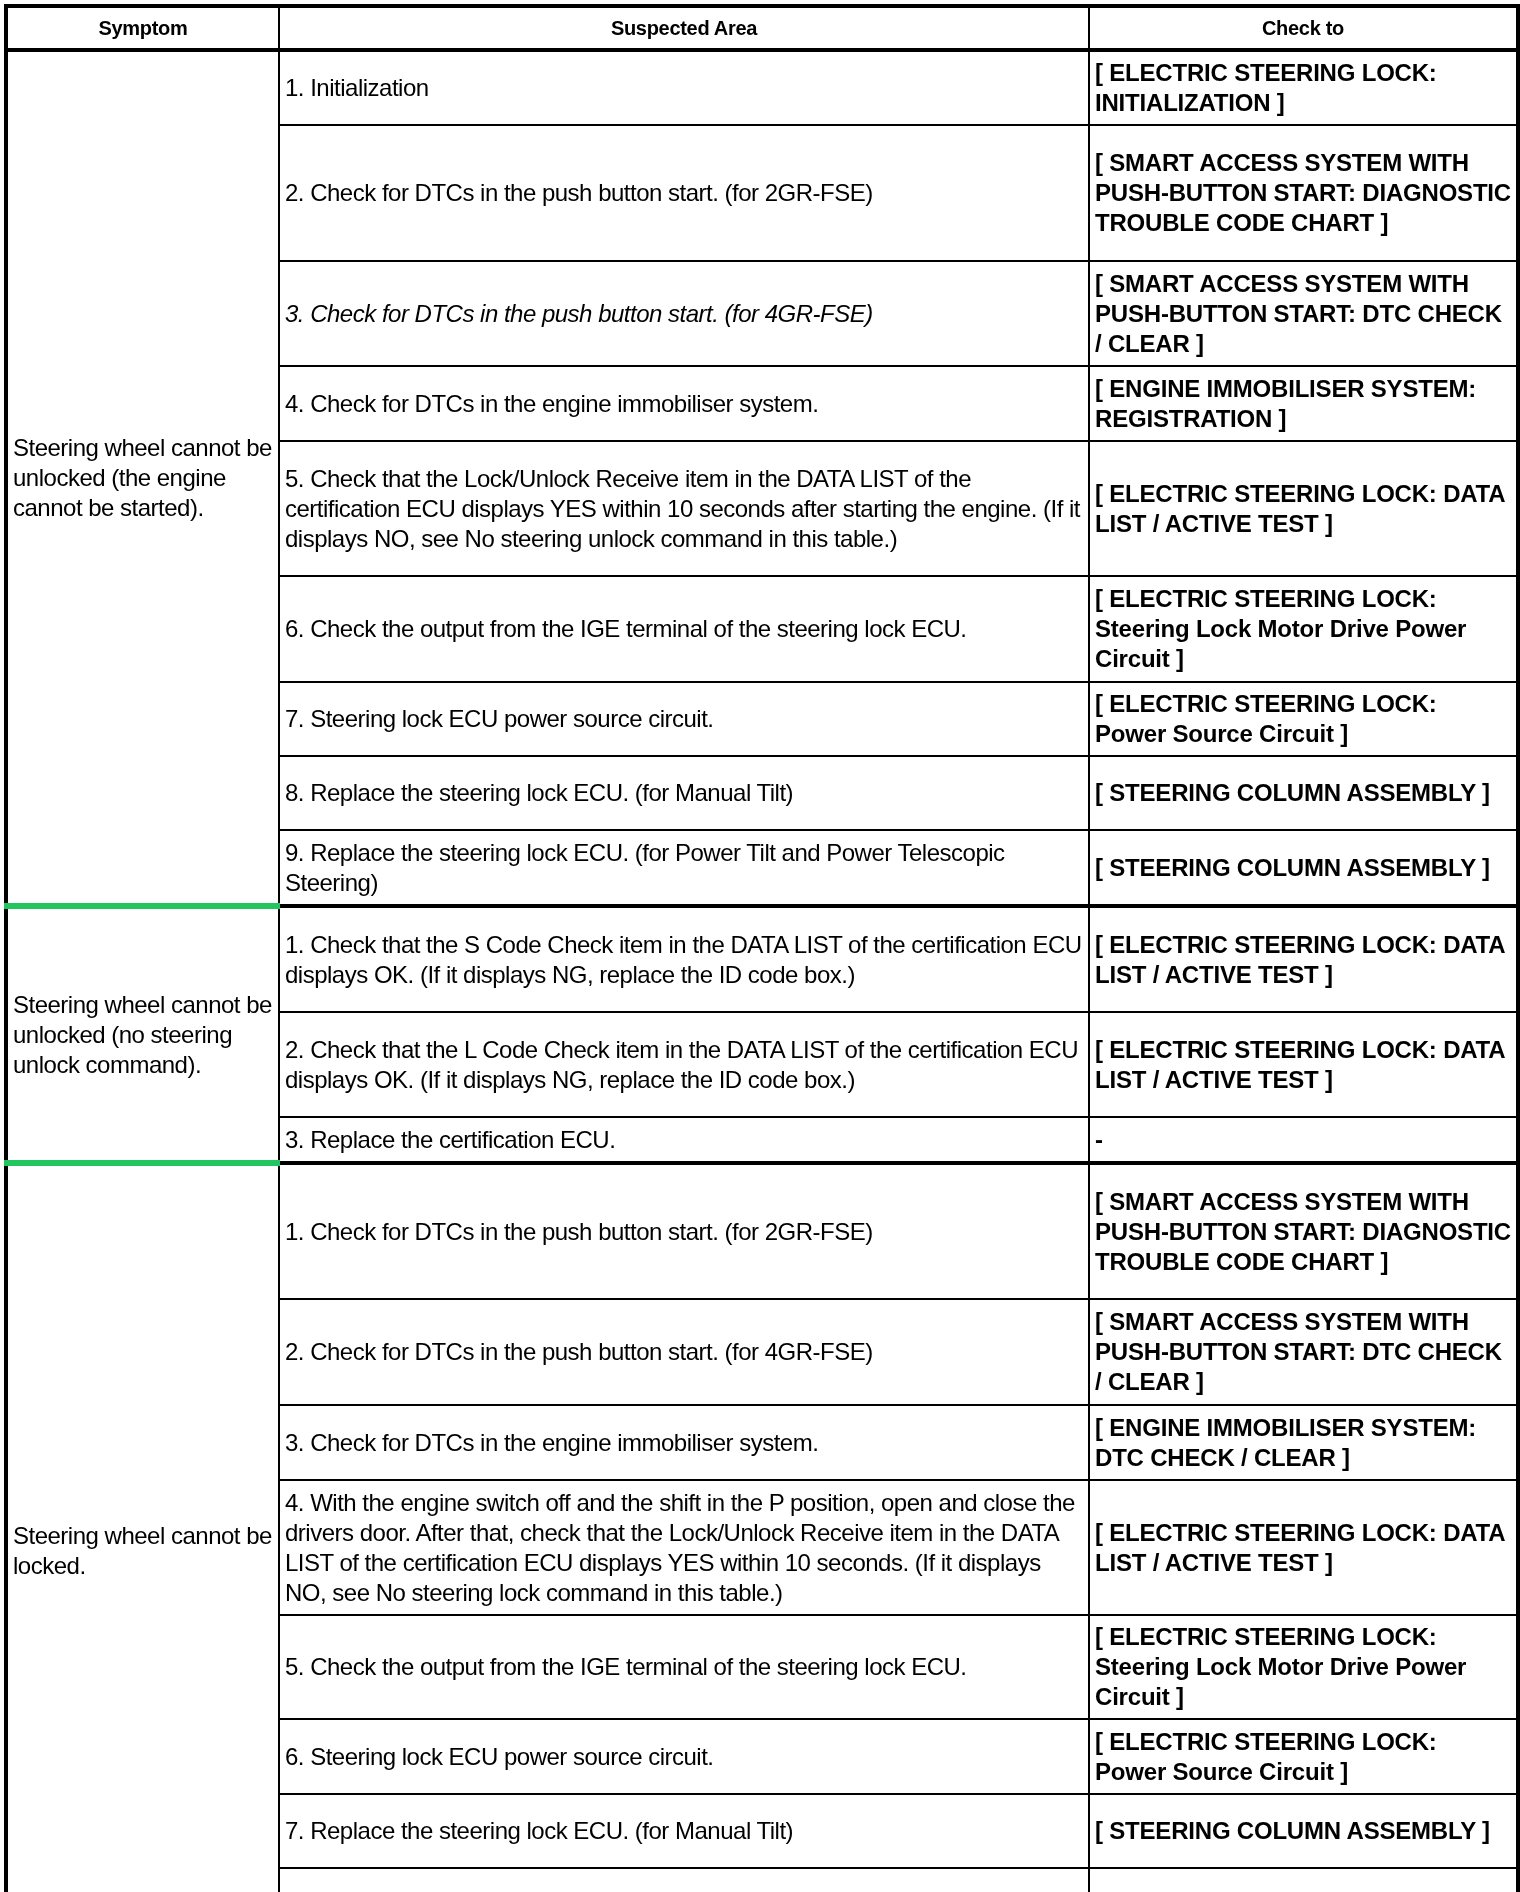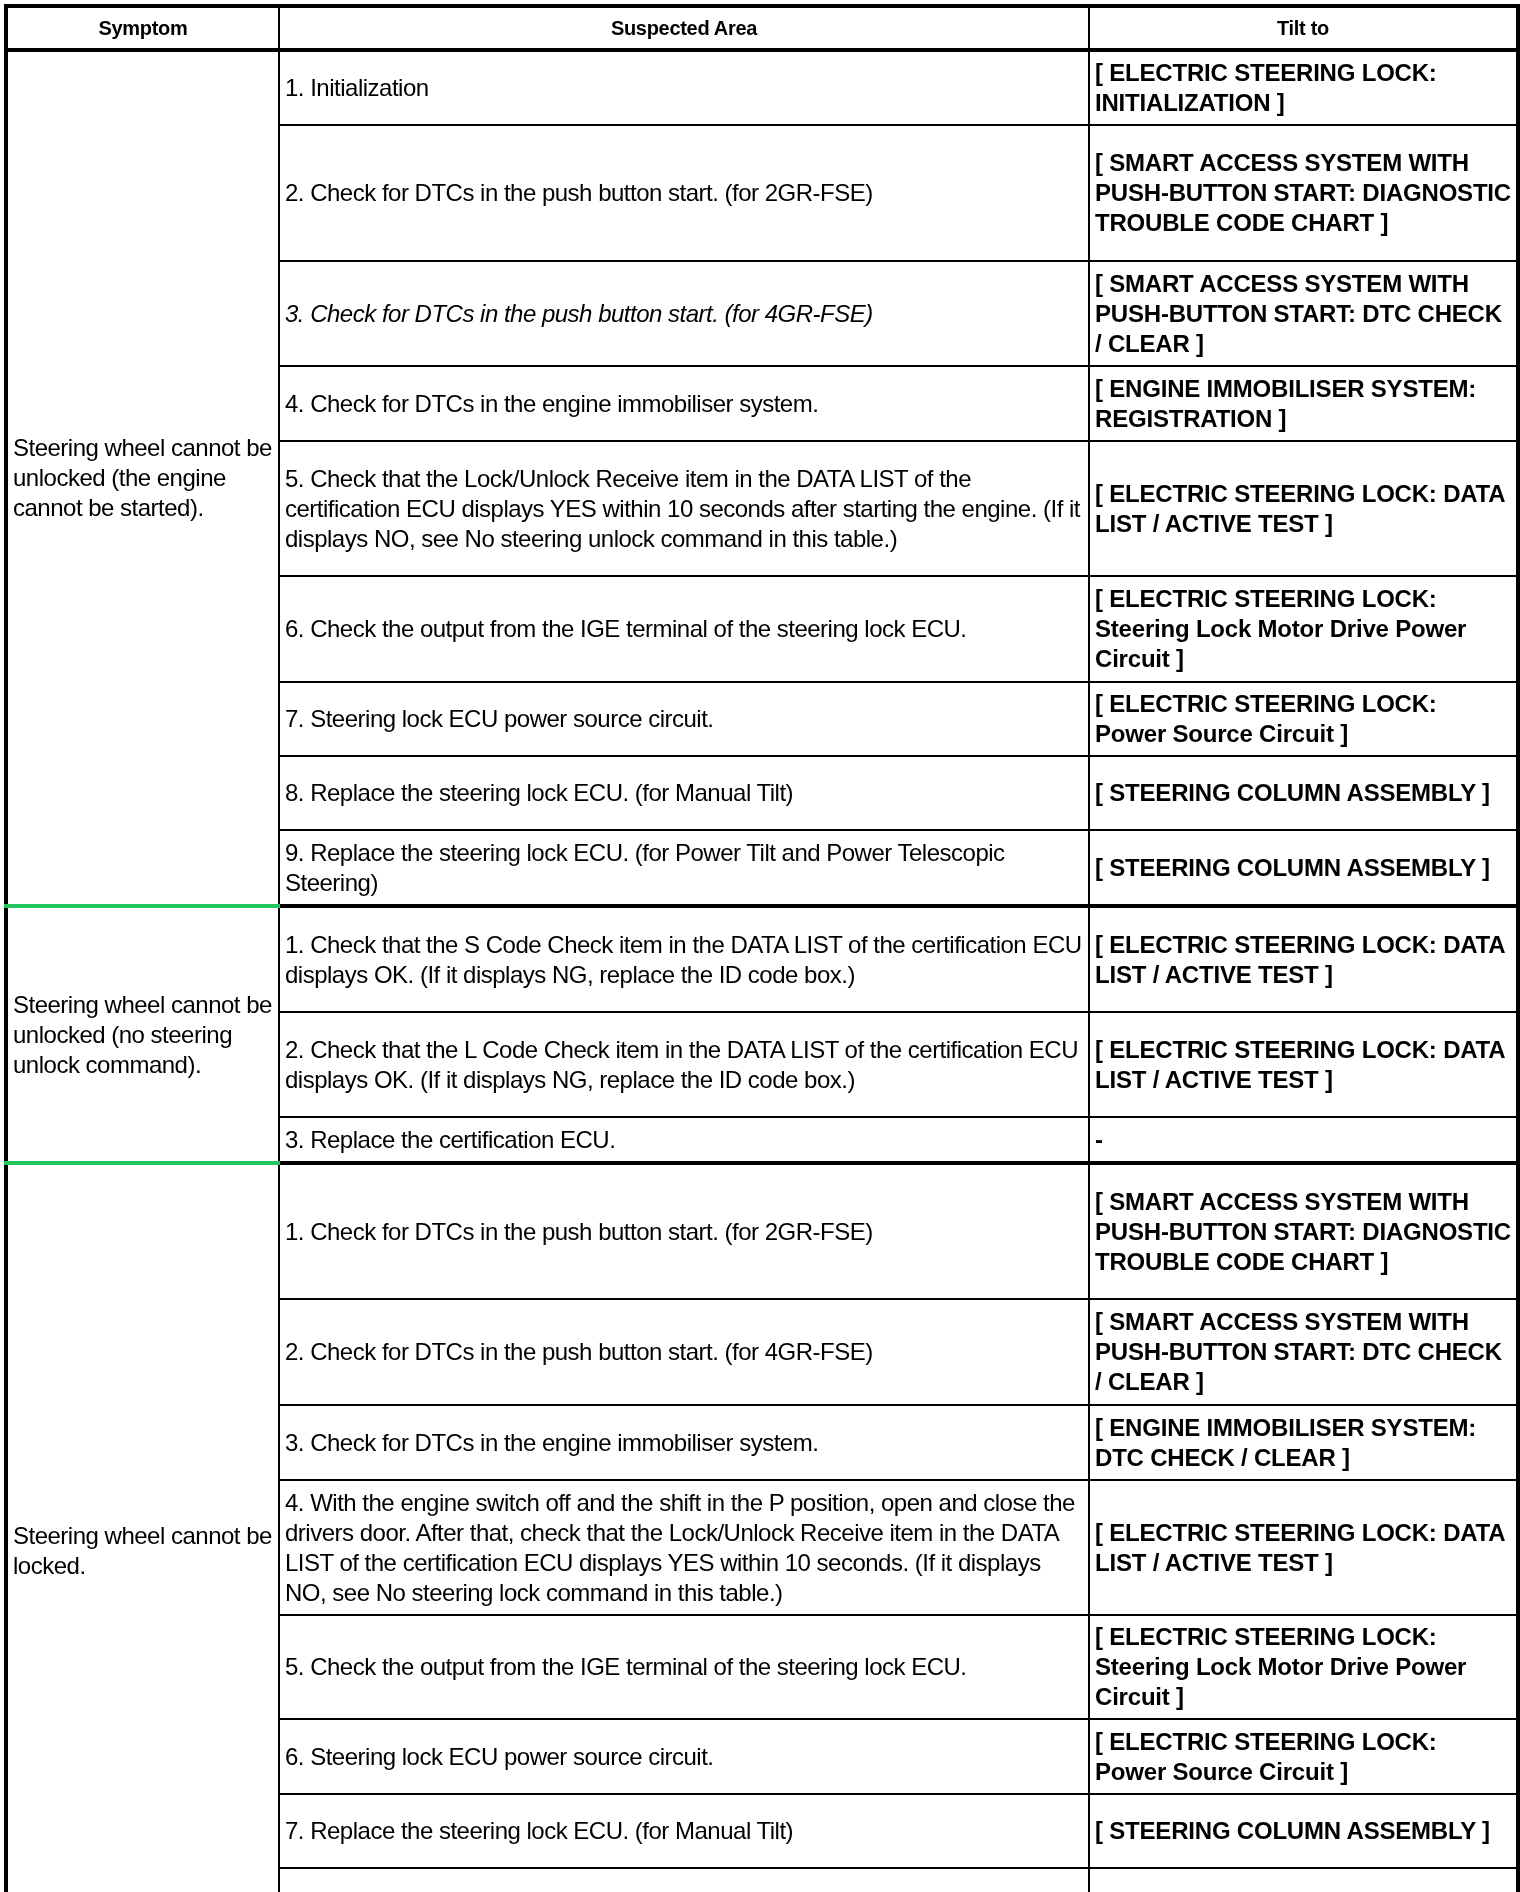--- a/index.html
+++ b/index.html
@@ -30,37 +30,37 @@
     border: 2px solid #000;
     font-size: 24px;
     line-height: 30px;
     padding: 2px 5px;
     vertical-align: middle;
     letter-spacing: -0.5px;
   }
   td.sym { vertical-align: middle; }
   td.ref { font-weight: bold; letter-spacing: -0.2px; }
   tr.group-end td { border-bottom: 4px solid #000; }
-  td.sym { border-bottom: 4px solid #22c55e; }
+  td.sym { border-bottom: 6px solid #22c55e; }
 </style>
 </head>
 <body>
 
 <div class="wrap">
   <table>
     <colgroup>
         <col class="c1">
         <col class="c2">
         <col class="c3">
       </colgroup>
     <thead>
       <tr>
         <th>Symptom</th>
         <th>Suspected Area</th>
-        <th>Tilt to</th>
+        <th>Check to</th>
       </tr>
     </thead>
     <tbody id="tbody">
         <tr>
           <td class="sym" rowspan="9">Steering wheel cannot be unlocked (the engine cannot be started).</td>
           <td class="area" style="height: 68px;">1. Initialization</td>
           <td class="ref">[ ELECTRIC STEERING LOCK: INITIALIZATION ]</td>
         </tr>
         <tr>
           <td class="area" style="height: 130px;">2. Check for DTCs in the push button start. (for 2GR-FSE)</td>

